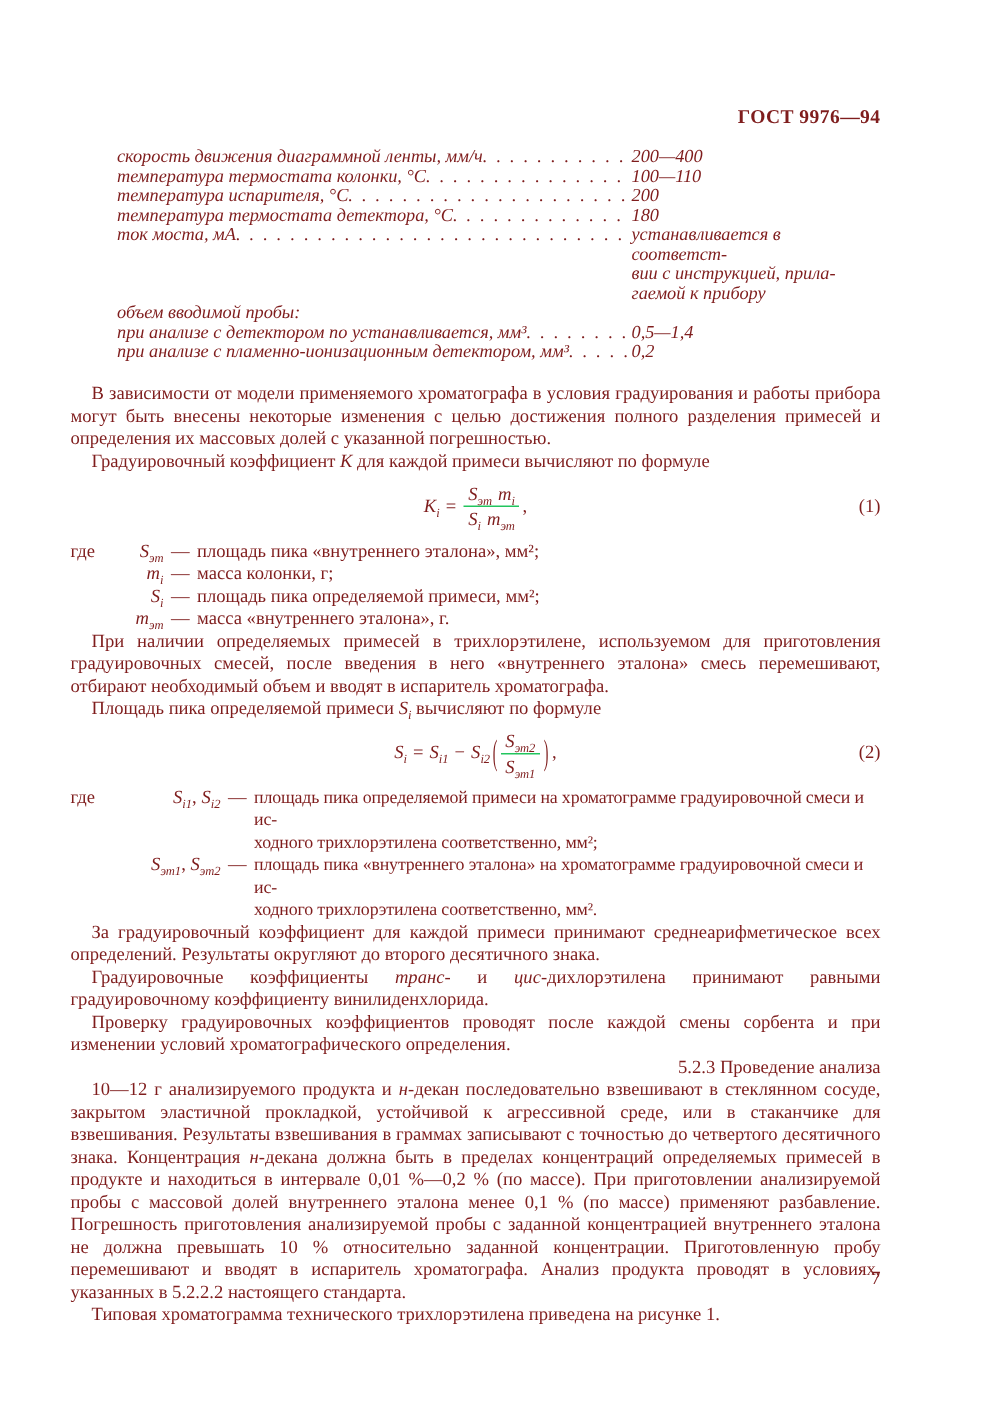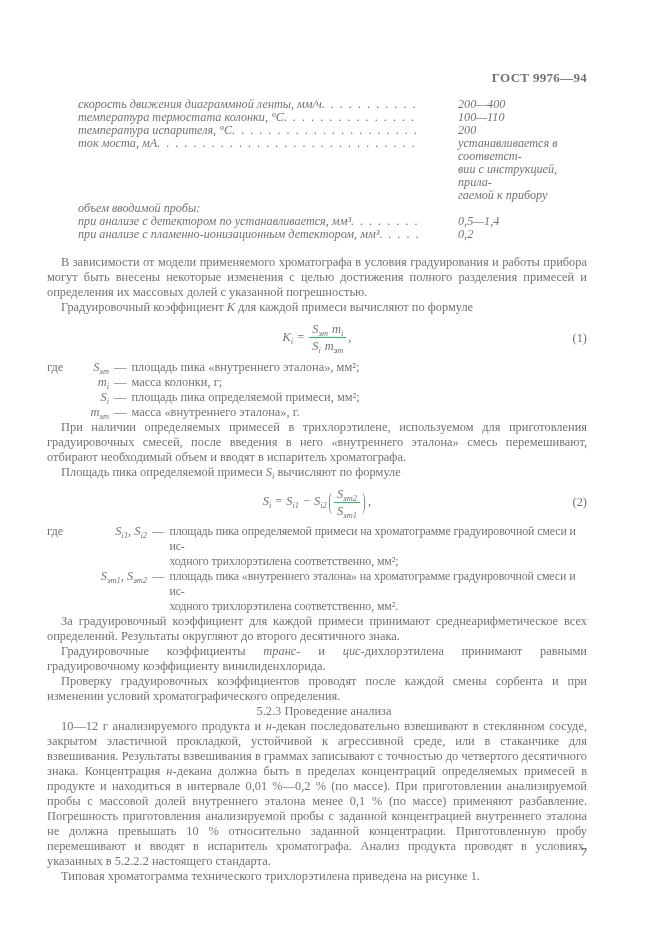--- a/index.html
+++ b/index.html
@@ -1,44 +1,44 @@
 <!DOCTYPE html>
 <html><head>
 <meta charset="utf-8">
 <style>
   html,body{margin:0;padding:0;background:#ffffff;}
   .page{
     position:relative;
     width:661px;height:936px;
     background:#ffffff;
     font-family:"Liberation Serif", serif;
-    color:#737373;
+    color:#7f1d1d;
     font-size:12.4px;
     overflow:hidden;
   }
   .content{position:absolute;left:47px;top:70px;width:540px;}
   .running-head{
     text-align:right;font-weight:bold;font-size:13px;letter-spacing:.3px;line-height:16px;
   }
   
   .spec-list{margin-top:12px;margin-left:31px;line-height:13px;font-size:12.2px;font-style:italic;}
   .spec-row{display:flex;align-items:flex-start;}
   .spec-left{flex:0 0 340px;display:flex;overflow:hidden;white-space:nowrap;}
   .spec-label{flex:0 0 auto;}
   .leader{flex:1 1 auto;overflow:hidden;}
   .leader::after{
     content:" . . . . . . . . . . . . . . . . . . . . . . . . . . . . . . . . . . . . . . . . . . . . . . . . . . . . . . . . . . . . . . . . . . . .";
     letter-spacing:1.5px;
   }
   .no-leader .leader::after{content:"";}
-  .spec-value{flex:1 1 auto;white-space:pre-line;padding-left:3px;margin-left:37px;}
+  .spec-value{flex:1 1 auto;white-space:pre-line;padding-left:3px;}
   
   .body{margin-top:14px;line-height:15px;}
   p.para{margin:0;text-indent:14px;text-align:justify;}
-  p.plain{margin:0;text-indent:14px;text-align:center;}
+  p.plain{margin:0;text-indent:14px;text-align:right;}
   
   .formula-row{position:relative;margin:7px 0 6px 0;line-height:normal;}
   .formula-center{width:100%;text-align:center;font-style:italic;}
   .fnum{position:absolute;right:0;top:50%;transform:translateY(-50%);font-style:normal;}
   .var i{font-style:italic;}
   .var sub{font-size:8.4px;font-style:italic;line-height:0;letter-spacing:0;}
   .op{padding:0 4px;font-style:normal;}
   .ftail{font-style:normal;padding-left:1px;}
   .frac{display:inline-block;vertical-align:middle;text-align:center;line-height:1.15;margin:0 1px;}
   .frac .num{display:block;border-bottom:1px solid #22c55e;padding:0 3px 1px 3px;}
@@ -81,20 +81,27 @@
       </div>
       <div class="spec-row">
         <span class="spec-left">
             <span class="spec-label">температура испарителя, °С</span>
             <span class="leader"></span>
           </span>
         <span class="spec-value">200</span>
       </div>
       <div class="spec-row">
         <span class="spec-left">
+            <span class="spec-label">температура термостата детектора, °С</span>
+            <span class="leader"></span>
+          </span>
+        <span class="spec-value">180</span>
+      </div>
+      <div class="spec-row">
+        <span class="spec-left">
             <span class="spec-label">ток моста, мА</span>
             <span class="leader"></span>
           </span>
         <span class="spec-value">устанавливается в соответст-
 вии с инструкцией, прила-
 гаемой к прибору</span>
       </div>
       <div class="spec-row no-leader">
         <span class="spec-left">
             <span class="spec-label">объем вводимой пробы:</span>

